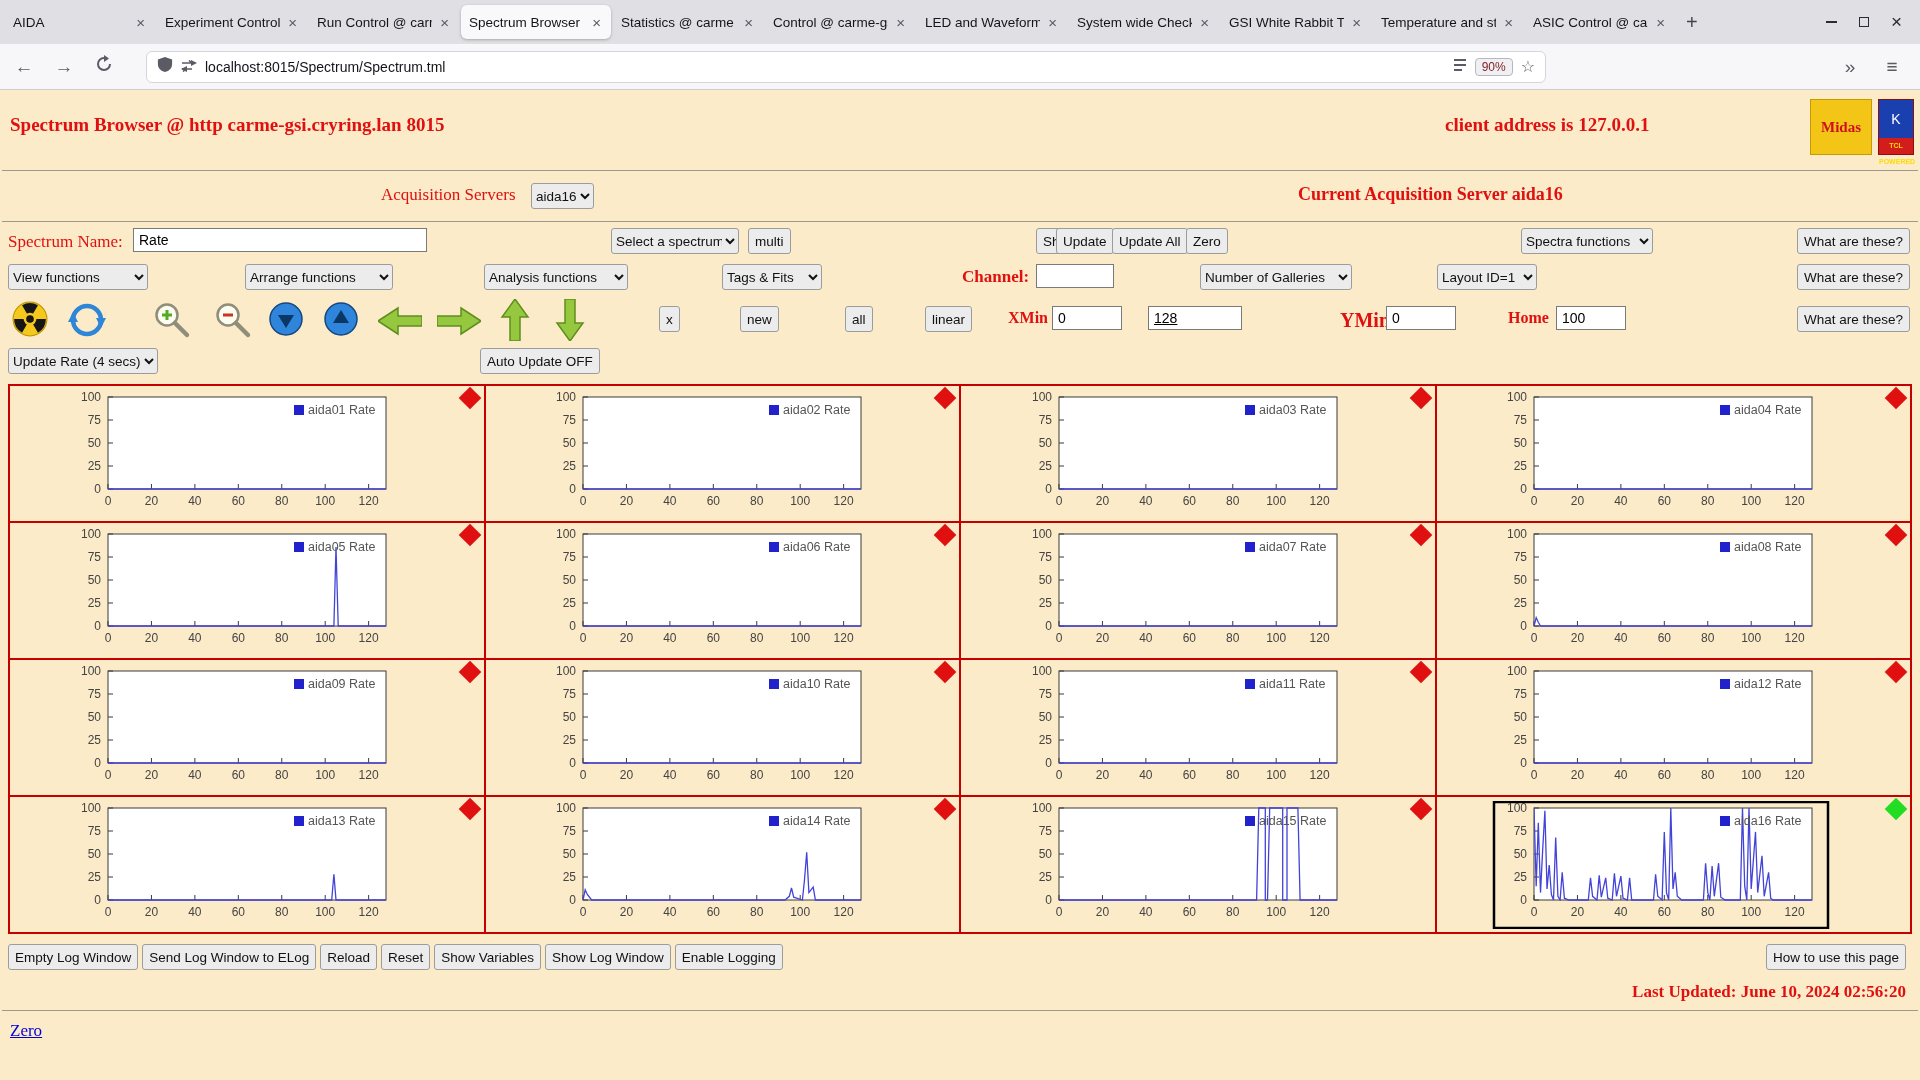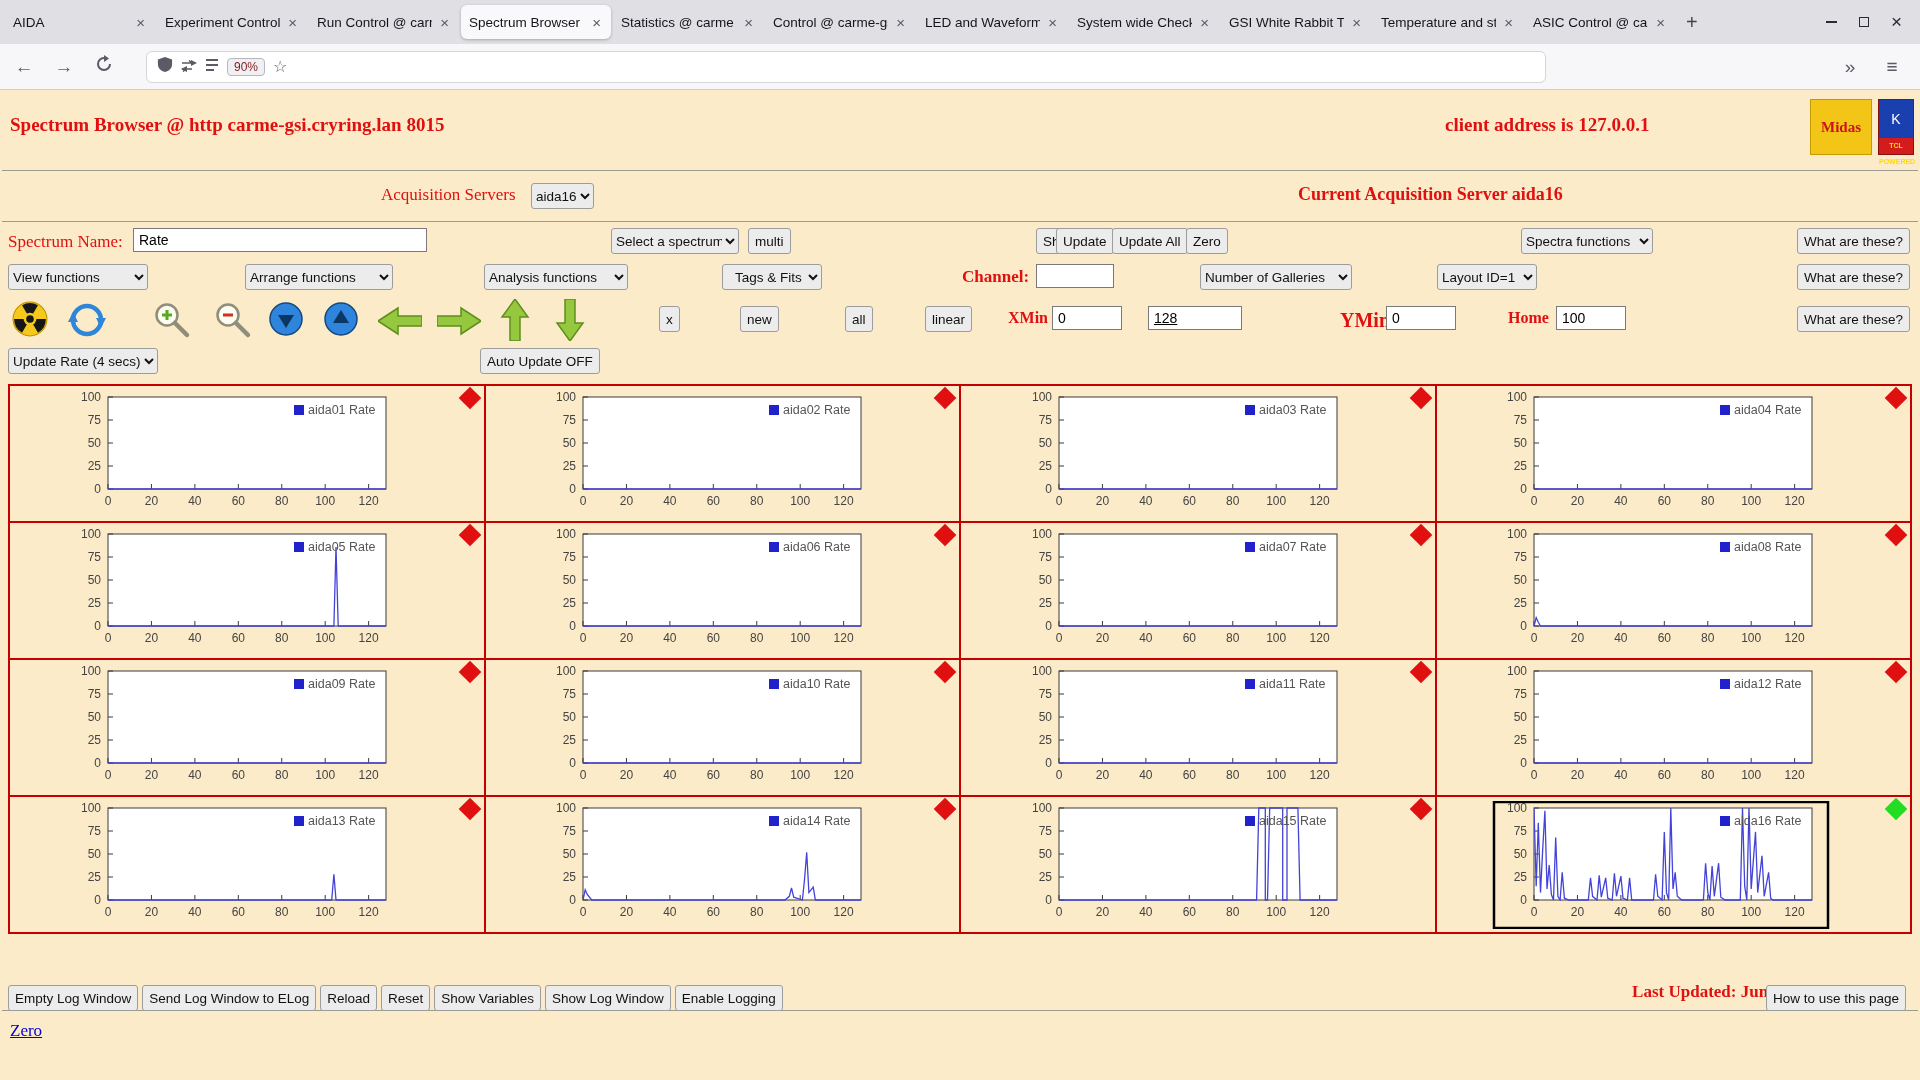--- a/index.html
+++ b/index.html
@@ -69,21 +69,21 @@
   
   .grid { margin:8px 8px 0 8px; width:1904px; border:1px solid #c40000; display:grid;
           grid-template-columns:repeat(4,1fr); }
   .cell { position:relative; height:137px; border:1px solid #c40000; display:flex; align-items:center; justify-content:center; }
   .diamond { position:absolute; top:4px; right:6px; width:16px; height:16px; transform:rotate(45deg); }
   .tick { font:12px "Liberation Sans",sans-serif; fill:#444; }
   .legend { font:12.5px "Liberation Sans",sans-serif; fill:#555; }
 
   
   .footrow { position:relative; margin-top:10px; height:30px; padding-left:8px; }
-  .footrow .btn { margin-right:4px;margin-top:41px; }
+  .footrow .btn { margin-right:4px; }
   .helpbtn { position:absolute; right:10px; top:0; }
   .lastupd { text-align:right; padding-right:14px; margin-top:8px; font-size:17px; font-weight:bold; }
   .homerow { padding:10px 0 0 10px; }
   .homelink { font-family:"Liberation Serif",serif; font-size:17px; color:#0000dd; text-decoration:underline; }
 </style>
 </head>
 <body>
 
 <div class="tabstrip">
   <div style="display:flex;" id="tabs">
@@ -159,20 +159,21 @@
           <path d="M9 1 L17 4 V9 C17 14 13.5 17 9 18 C4.5 17 1 14 1 9 V4 Z" fill="#5b5b66"></path>
         </svg>
     </span>
     <span>
       <svg width="16" height="12" viewBox="0 0 16 12">
           <path d="M1 3 h10 M11 3 l-3 -2.5 M1 9 h10 M5 9 l-3 2.5" transform="scale(1,1)" fill="none" stroke="#5b5b66" stroke-width="1.6"></path>
           <polygon points="16,3 10,0 10,6" fill="#5b5b66"></polygon>
           <polygon points="0,9 6,6 6,12" fill="#5b5b66"></polygon>
         </svg>
     </span>
+    <span class="urltext">localhost:8015/Spectrum/Spectrum.tml</span>
     <span>
       <svg width="14" height="14" viewBox="0 0 14 14">
           <rect x="1" y="1" width="12" height="2" fill="#5b5b66"></rect>
           <rect x="1" y="6" width="12" height="2" fill="#5b5b66"></rect>
           <rect x="1" y="11" width="8" height="2" fill="#5b5b66"></rect>
         </svg>
     </span>
     <span class="zoombadge">90%</span>
     <span class="staricon">☆</span>
   </div>
@@ -216,21 +217,21 @@
     <button class="abs btn small" style="left:1112px;">Update All</button>
     <button class="abs btn small" style="left:1186px;">Zero</button>
     <select class="abs sel" style="left:1521px; width:132px;"><option>Spectra functions</option></select>
     <button class="abs btn small" style="right:10px;">What are these?</button>
   </div>
 
   <div class="crow row2">
     <select class="abs sel" style="left:8px; width:140px;"><option>View functions</option></select>
     <select class="abs sel" style="left:245px; width:148px;"><option>Arrange functions</option></select>
     <select class="abs sel" style="left:484px; width:144px;"><option>Analysis functions</option></select>
-    <select class="abs sel" style="left:722px; width:100px;padding-left:8px;"><option>Tags &amp; Fits</option></select>
+    <select class="abs sel" style="left:722px; width:100px;"><option>Tags &amp; Fits</option></select>
     <span class="abs rlabel rbold" style="left:962px; top:5px;">Channel:</span>
     <input class="abs inp" style="left: 1036px; width: 78px;" value="">
     <select class="abs sel" style="left:1200px; width:152px;"><option>Number of Galleries</option></select>
     <select class="abs sel" style="left:1437px; width:100px;"><option>Layout ID=1</option></select>
     <button class="abs btn small" style="right:10px;">What are these?</button>
   </div>
 
   <div class="crow row3">
     <span class="icon-abs" style="left:12px;">
       <svg width="36" height="36" viewBox="0 0 34 34">

